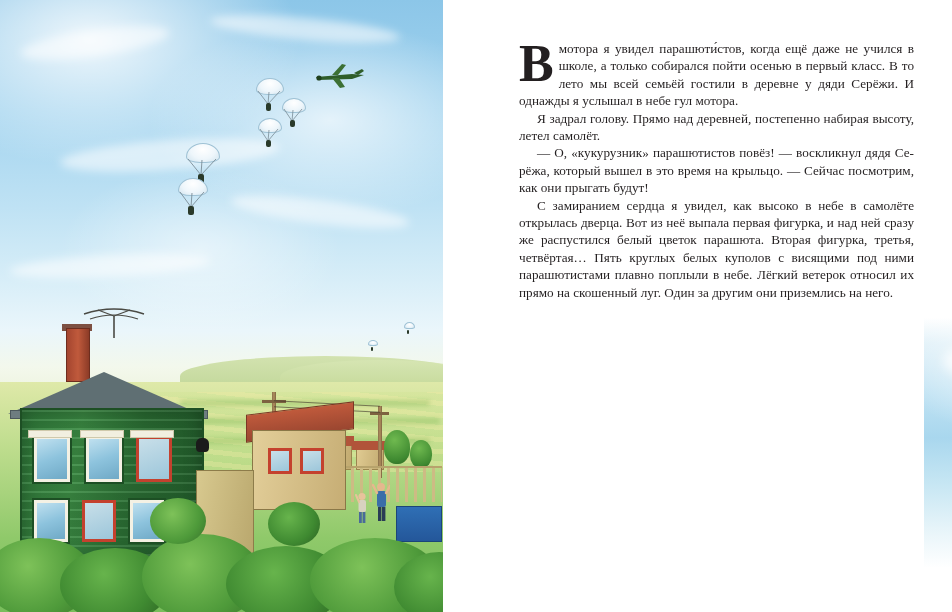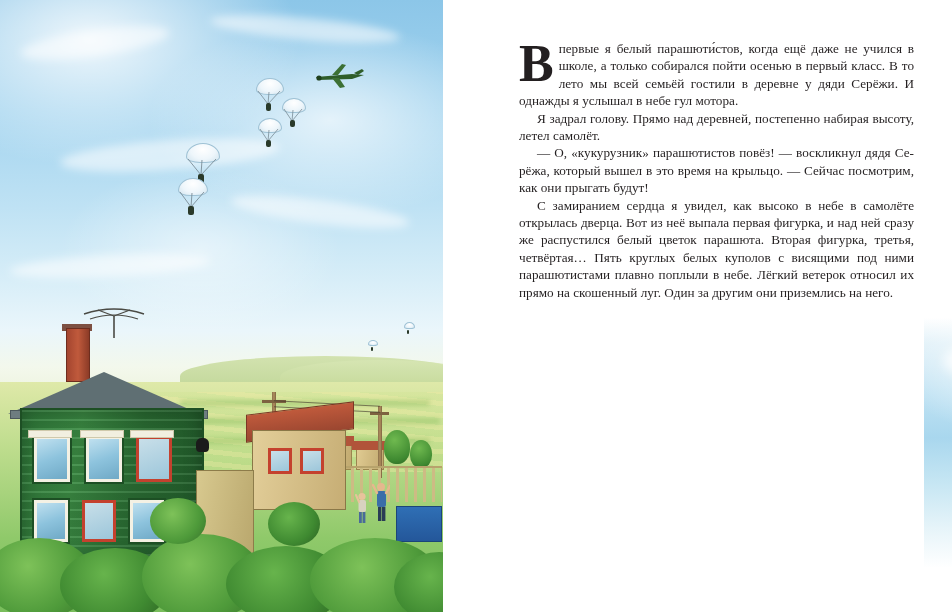--- a/index.html
+++ b/index.html
@@ -471,21 +471,21 @@
     <div class="bush bush-dark" style="left:226px; top:546px; width:120px; height:76px;"></div>
     <div class="bush" style="left:310px; top:538px; width:130px; height:84px;"></div>
     <div class="bush bush-dark" style="left:394px; top:552px; width:90px; height:70px;"></div>
     <div class="bush" style="left:150px; top:498px; width:56px; height:46px;"></div>
     <div class="bush bush-dark" style="left:268px; top:502px; width:52px; height:44px;"></div>
   </div>
 
   <div class="right-page">
 
     <div class="text-col">
-      <p class="first"><span class="dropcap">В</span><span>первые я белый парашюти́стов, когда ещё даже не учил­ся в школе, а только собирался пойти осенью в первый класс. В то лето мы всей семьёй гостили в деревне у дяди Серёжи. И однажды я услышал в небе гул мотора.</span></p>
+      <p class="first"><span class="dropcap">В</span><span>мотора я увидел парашюти́стов, когда ещё даже не учил­ся в школе, а только собирался пойти осенью в первый класс. В то лето мы всей семьёй гостили в деревне у дяди Серёжи. И однажды я услышал в небе гул мотора.</span></p>
       <p>Я задрал голову. Прямо над деревней, постепенно набирая вы­соту, летел самолёт.</p>
       <p>— О, «кукурузник» парашютистов повёз! — воскликнул дядя Се­рёжа, который вышел в это время на крыльцо. — Сейчас посмот­рим, как они прыгать будут!</p>
       <p>С замиранием сердца я увидел, как высоко в небе в самолёте открылась дверца. Вот из неё выпала первая фигурка, и над ней сразу же распустился белый цветок парашюта. Вторая фигурка, третья, четвёртая… Пять круглых белых куполов с висящими под ними парашютистами плавно поплыли в небе. Лёгкий ветерок от­носил их прямо на скошенный луг. Один за другим они призем­лись на него.</p>
     </div>
 
     <div class="right-illo">
       <div class="illo-cloud" style="left:20px; top:20px; width:150px; height:46px;"></div>
 
     </div>
 

